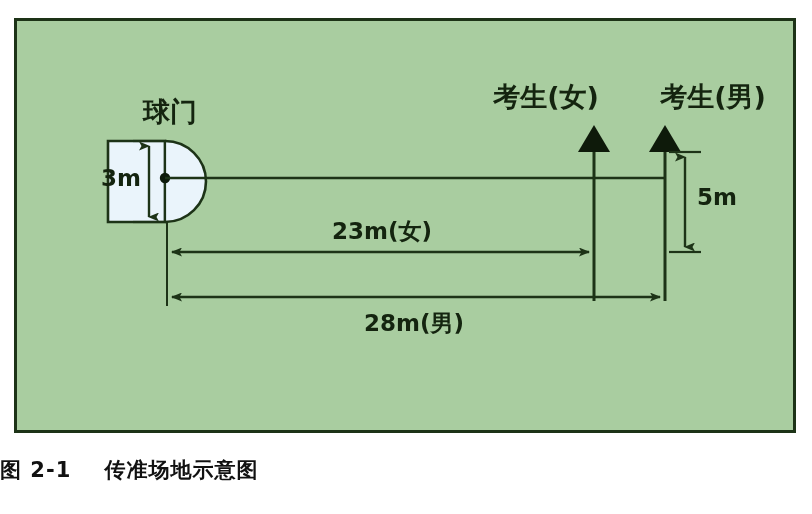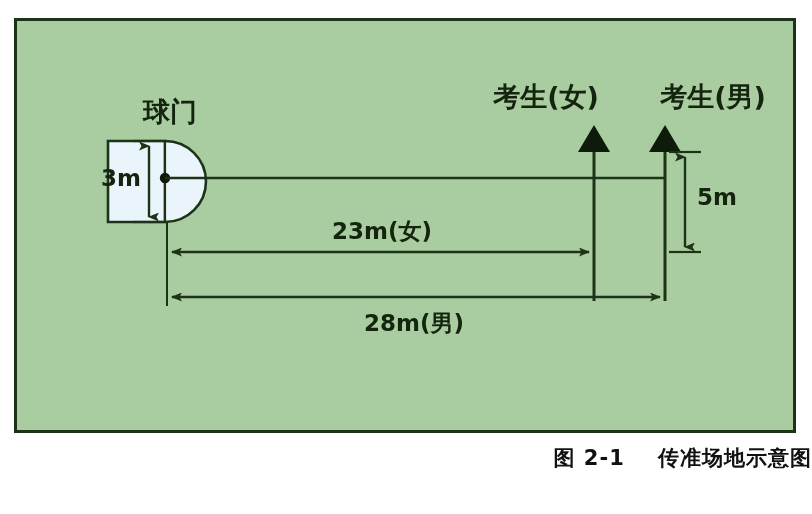--- a/index.html
+++ b/index.html
@@ -27,23 +27,23 @@
     height: 415px;
   }
   #figure-svg {
     display: block;
     width: 782px;
     height: 415px;
   }
   #caption {
     position: absolute;
     left: 0;
-    top: 444px;
+    top: 456px;
     width: 812px;
-    text-align: right;
+    text-align: left;
     font-family: "DejaVu Sans", "Liberation Sans", sans-serif;
     font-size: 21px;
     font-weight: bold;
     letter-spacing: 1px;
     color: #111111;
     white-space: pre;
   }
   .svg-label {
     font-family: "DejaVu Sans", "Liberation Sans", sans-serif;
     font-weight: bold;

